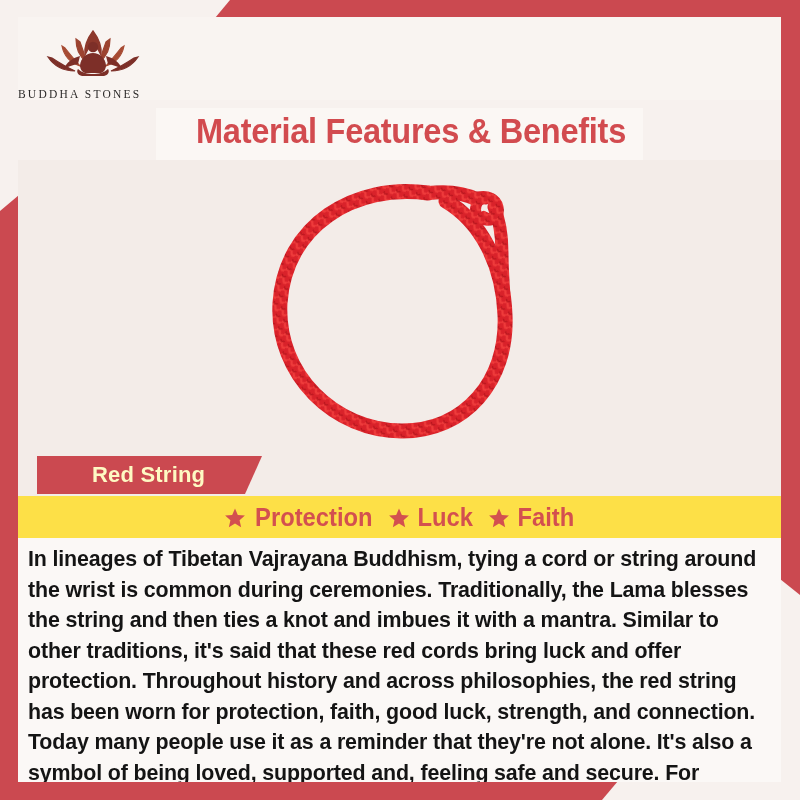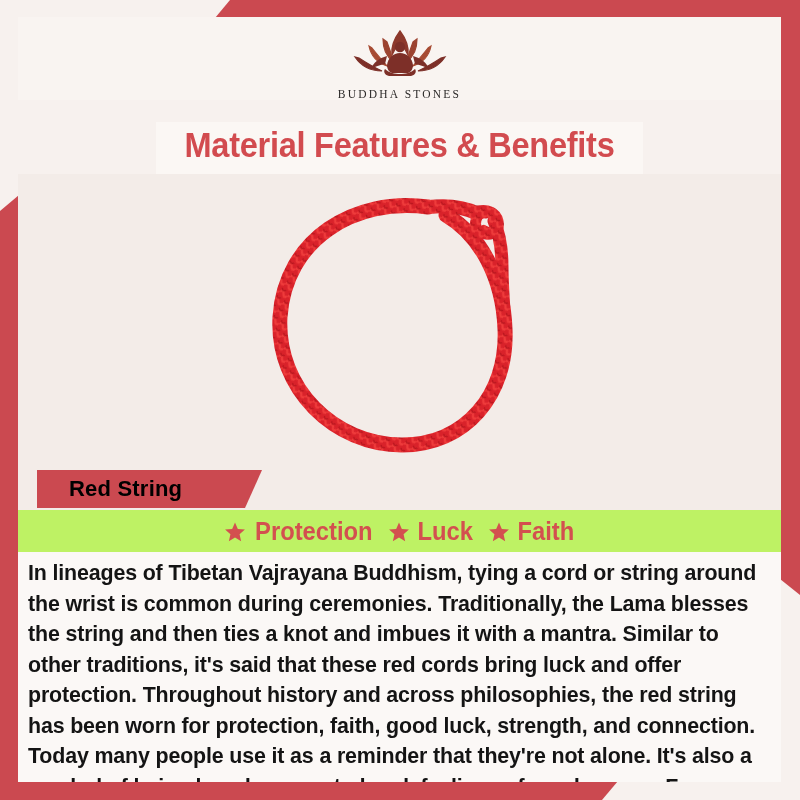--- a/index.html
+++ b/index.html
@@ -35,38 +35,38 @@
   #page {
     position:absolute;
     left:18px; top:17px; right:19px; bottom:18px;
     background:#f7f1ee;
     overflow:hidden;
   }
 
   
   #header {
     padding-top:8px;
-    display:flex; flex-direction:column; align-items:center;
+    display:flex; flex-direction:column; align-items:flex-start;
     background:#f9f4f1;
   }
   #logo-mark { width:150px; height:62px; display:block; }
   #brand-name {
     font-family:"Liberation Serif", serif;
     font-size:11.5px;
     letter-spacing:2.2px;
     color:#2c2a29;
     margin-top:1px;
   }
 
   
   #title-banner {
-    margin:22px auto 0 auto;
+    margin:8px auto 0 auto;
     width:487px;
     background:#fbf7f4;
-    text-align:center;
+    text-align:right;
     padding:3px 0 9px 0;
   }
   #title-text {
     font-family:"Liberation Sans Narrow","Liberation Sans", sans-serif;
     font-weight:bold;
     font-size:35px;
     color:#d24b4f;
     letter-spacing:-0.3px;
     transform:scaleX(0.93);
     white-space:nowrap;
@@ -85,27 +85,27 @@
   #ribbon-row { position:relative; height:40px; background:#f3ece8; }
   #ribbon {
     position:absolute; left:19px; top:0;
     height:38px; width:225px;
     background:#cb4950;
     clip-path: polygon(0 0, 100% 0, calc(100% - 17px) 100%, 0 100%);
     display:flex; align-items:center;
   }
   #ribbon-label {
     font-family:"Liberation Sans Narrow","Liberation Sans", sans-serif;
-    font-weight:bold; font-size:22px; color:#000000;
-    margin-left:32px; letter-spacing:0.2px;
+    font-weight:bold; font-size:22px; color:#fef9c3;
+    margin-left:55px; letter-spacing:0.2px;
   }
 
   
   #features {
-    background:#bef264;
+    background:#fde047;
     display:flex; align-items:center; justify-content:center;
     gap:13px;
     padding:7px 0 6px 0;
   }
   .feature { display:flex; align-items:center; gap:6px; }
   .star { width:22px; height:22px; flex:none; display:block; }
   .feature-label {
     font-family:"Liberation Sans Narrow","Liberation Sans", sans-serif;
     font-weight:bold; font-size:25px; color:#d3504f;
     transform:scaleX(0.95);

